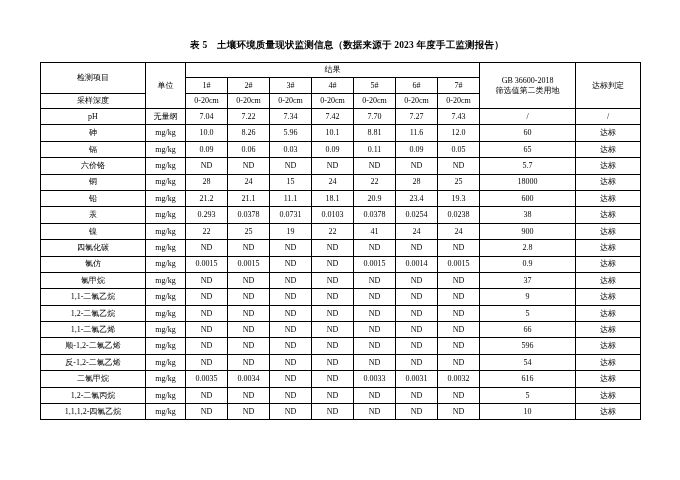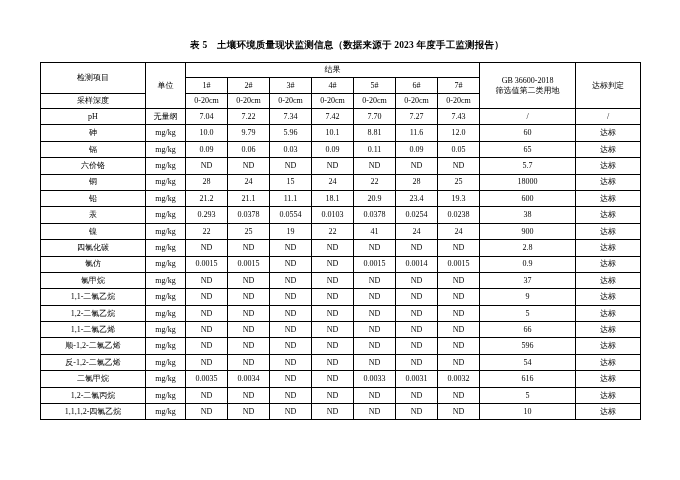--- a/index.html
+++ b/index.html
@@ -122,21 +122,21 @@
         <td>7.70</td>
         <td>7.27</td>
         <td>7.43</td>
         <td>/</td>
         <td>/</td>
       </tr>
       <tr>
         <td>砷</td>
         <td>mg/kg</td>
         <td>10.0</td>
-        <td>9.79</td>
+        <td>8.26</td>
         <td>5.96</td>
         <td>10.1</td>
         <td>8.81</td>
         <td>11.6</td>
         <td>12.0</td>
         <td>60</td>
         <td class="bold">达标</td>
       </tr>
       <tr>
         <td>镉</td>
@@ -188,21 +188,21 @@
         <td>23.4</td>
         <td>19.3</td>
         <td>600</td>
         <td class="bold">达标</td>
       </tr>
       <tr>
         <td>汞</td>
         <td>mg/kg</td>
         <td>0.293</td>
         <td>0.0378</td>
-        <td>0.0554</td>
+        <td>0.0731</td>
         <td>0.0103</td>
         <td>0.0378</td>
         <td>0.0254</td>
         <td>0.0238</td>
         <td>38</td>
         <td class="bold">达标</td>
       </tr>
       <tr>
         <td>镍</td>
         <td>mg/kg</td>

